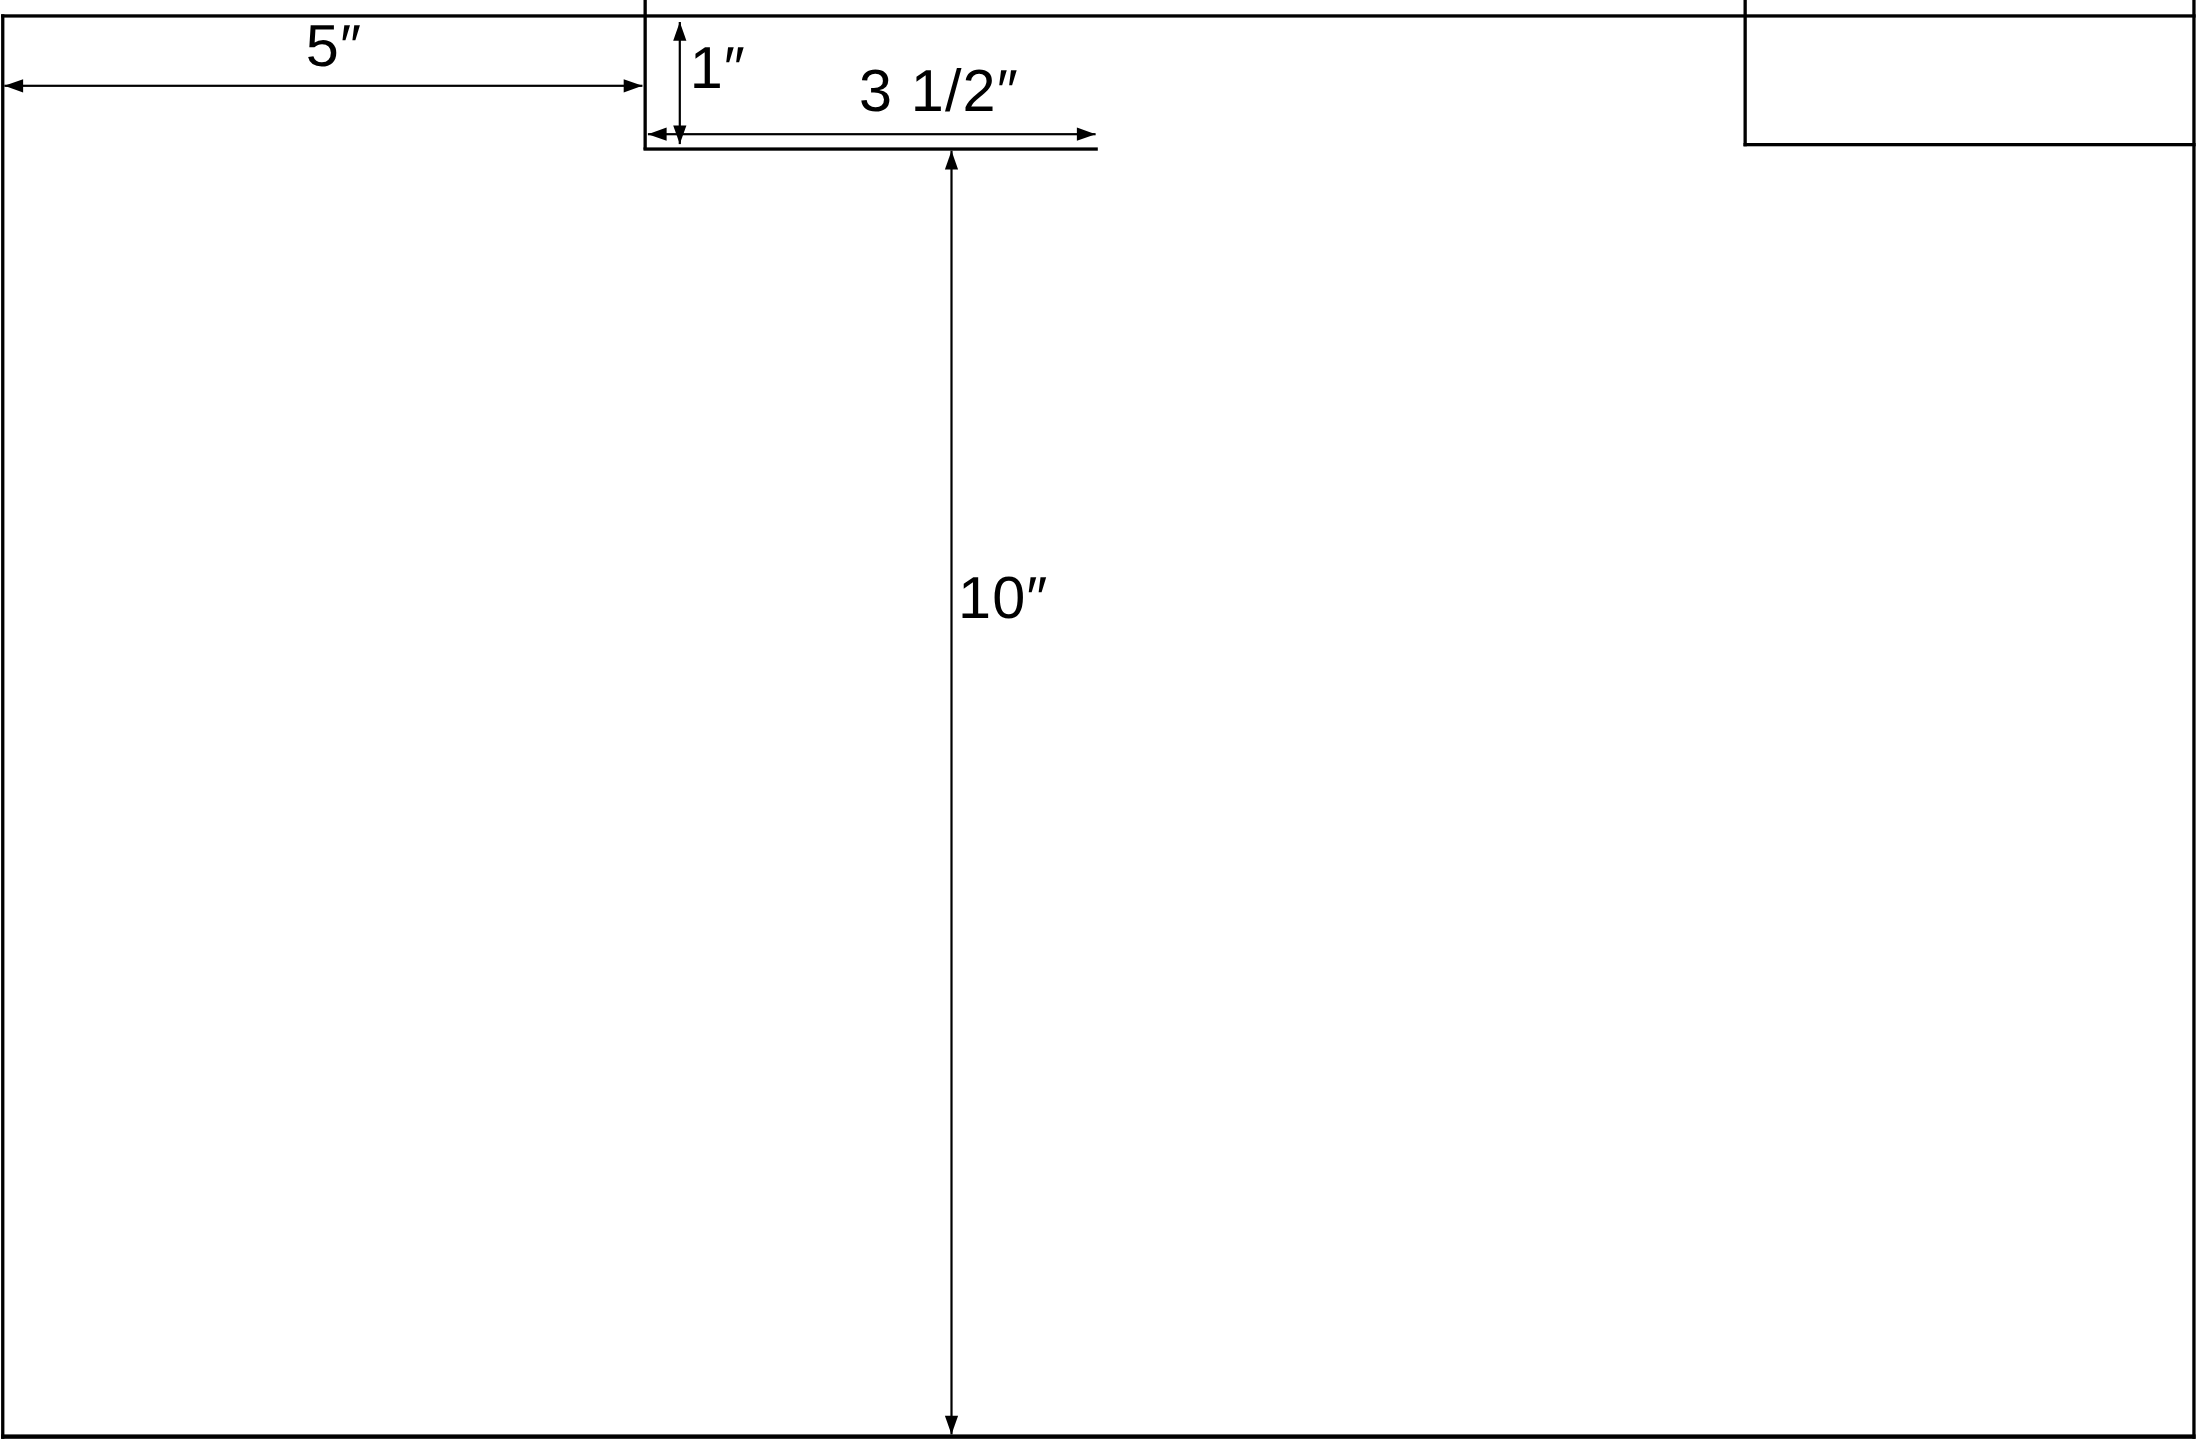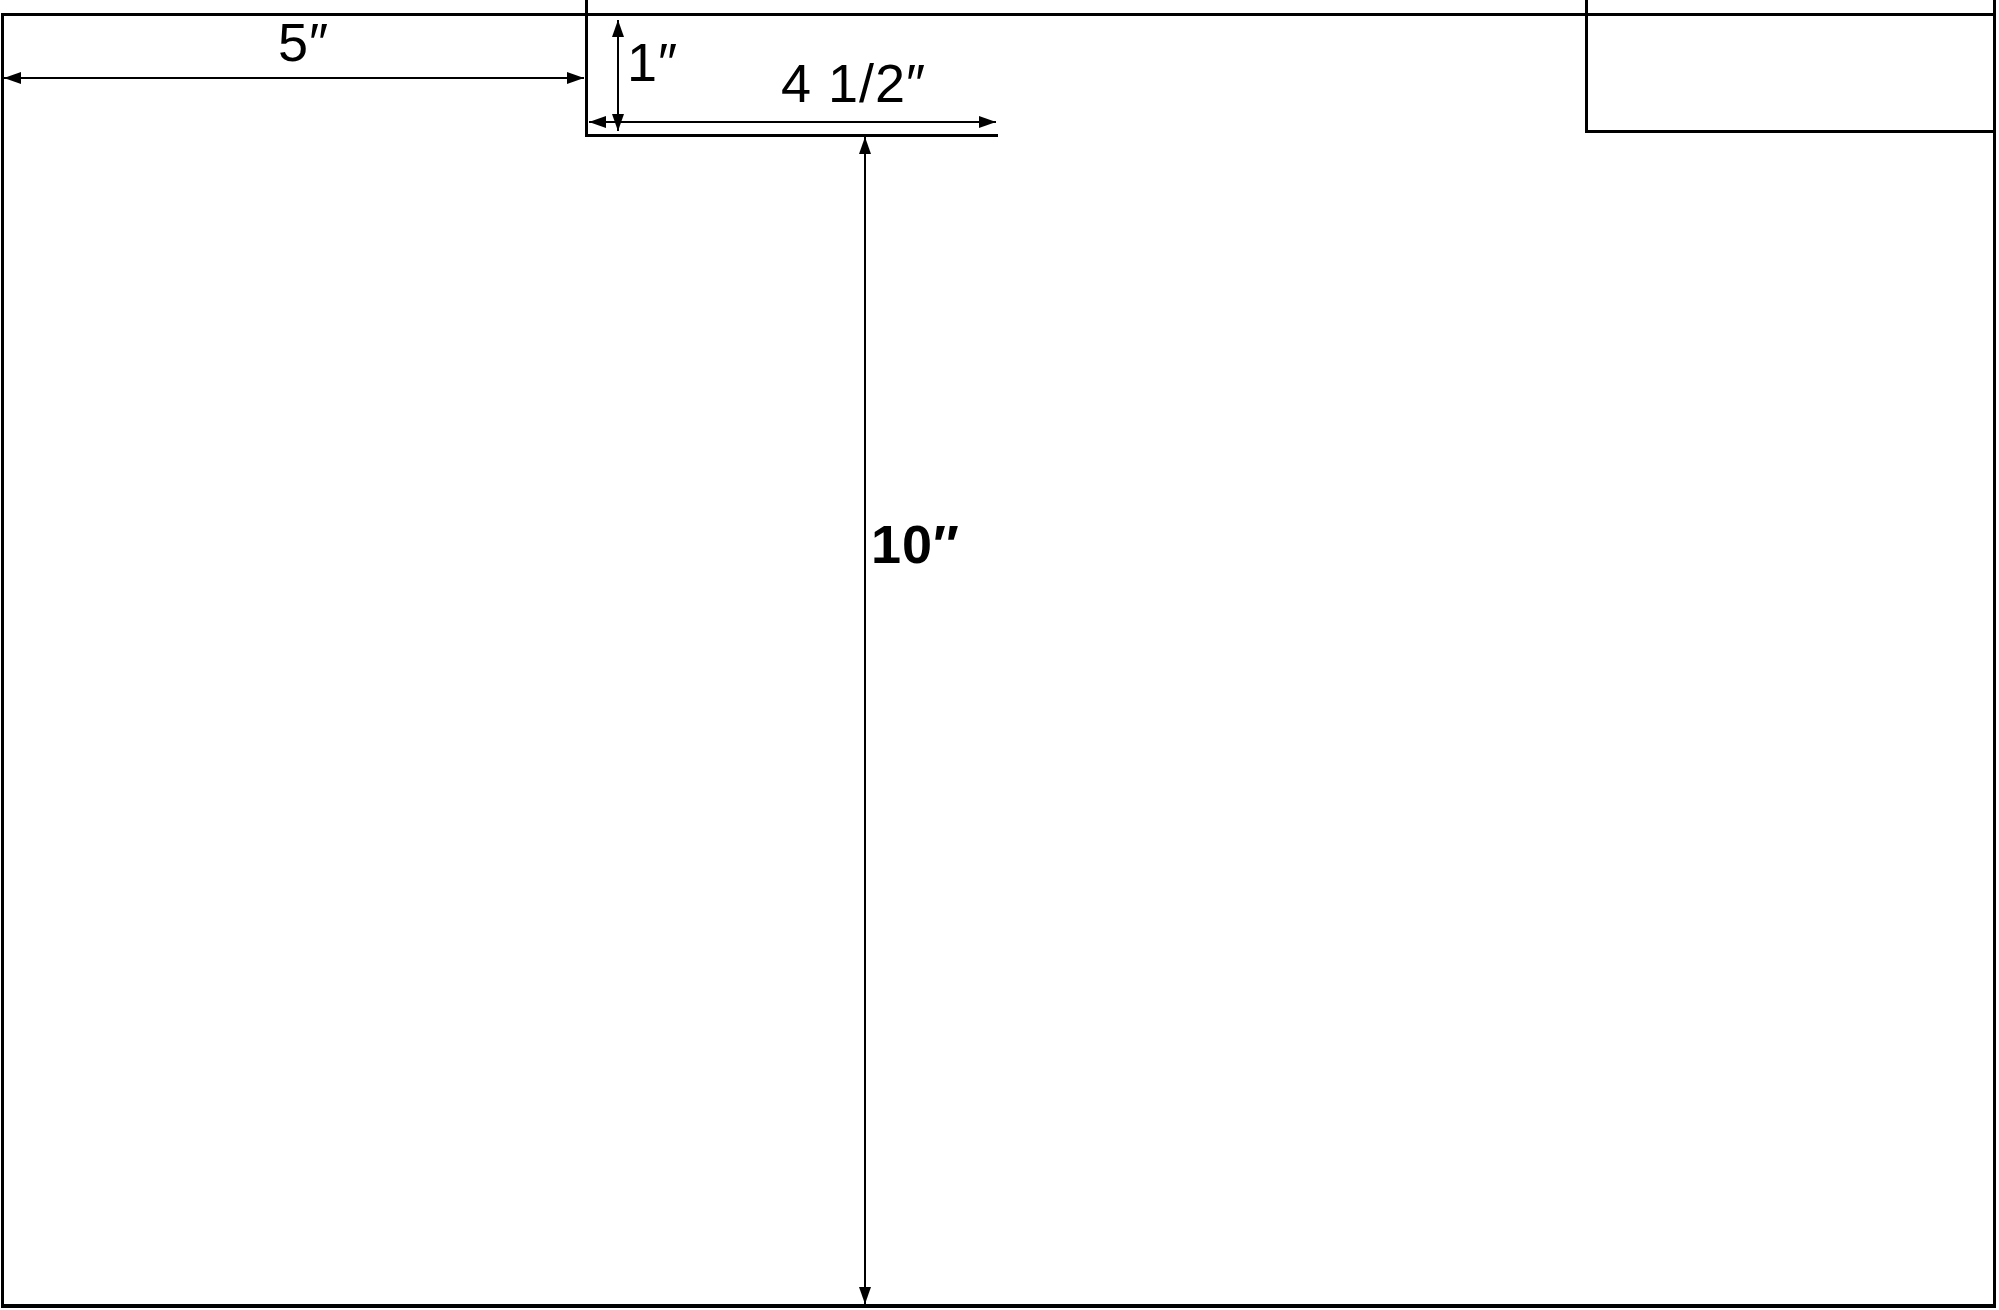--- a/index.html
+++ b/index.html
@@ -56,23 +56,23 @@
     <div class="dim-line" style="left:617px; top:20px; width:2px; height:111px;"></div>
     <div class="arrow n" style="left:612px; top:20px;"></div>
     <div class="arrow s" style="left:612px; top:114px;"></div>
     <span class="dim-label" style="left:627px; top:35px;">1″</span>
   </div>
 
   <div>
     <div class="dim-line" style="left:589px; top:121px; width:407px; height:2px;"></div>
     <div class="arrow w" style="left:589px; top:116px;"></div>
     <div class="arrow e" style="left:979px; top:116px;"></div>
-    <span class="dim-label" style="left:781px; top:56px;">4 1/2″</span>
+    <span class="dim-label" style="left:781px; top:56px;">3 1/2″</span>
   </div>
 
   <div>
     <div class="dim-line" style="left:864px; top:137px; width:2px; height:1167px;"></div>
     <div class="arrow n" style="left:859px; top:137px;"></div>
     <div class="arrow s" style="left:859px; top:1287px;"></div>
-    <span class="dim-label" style="left:871px; top:517px;font-weight:bold;">10″</span>
+    <span class="dim-label" style="left:871px; top:517px;">10″</span>
   </div>
 
 </div>
 
 </body></html>

